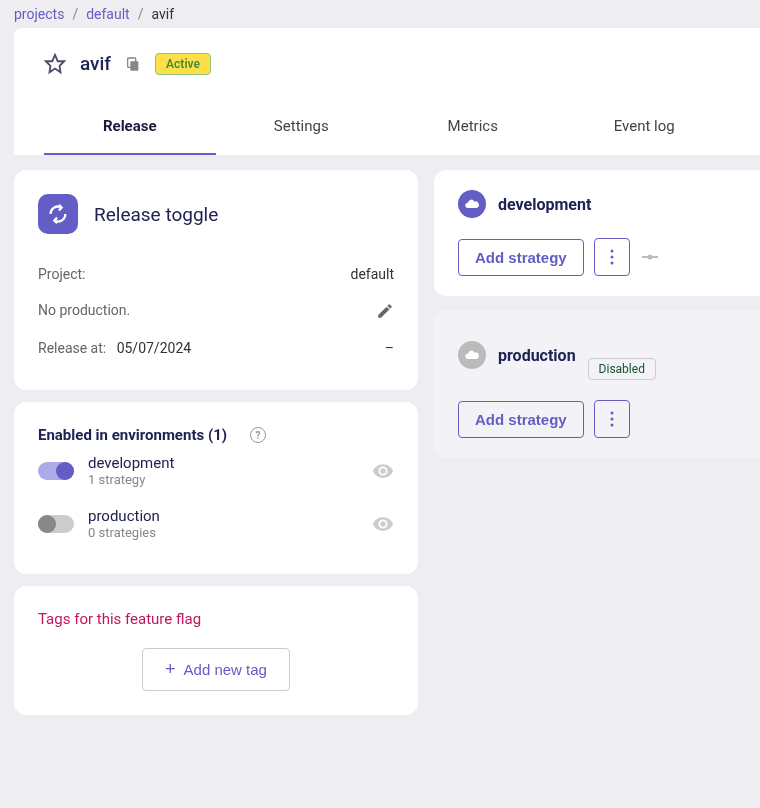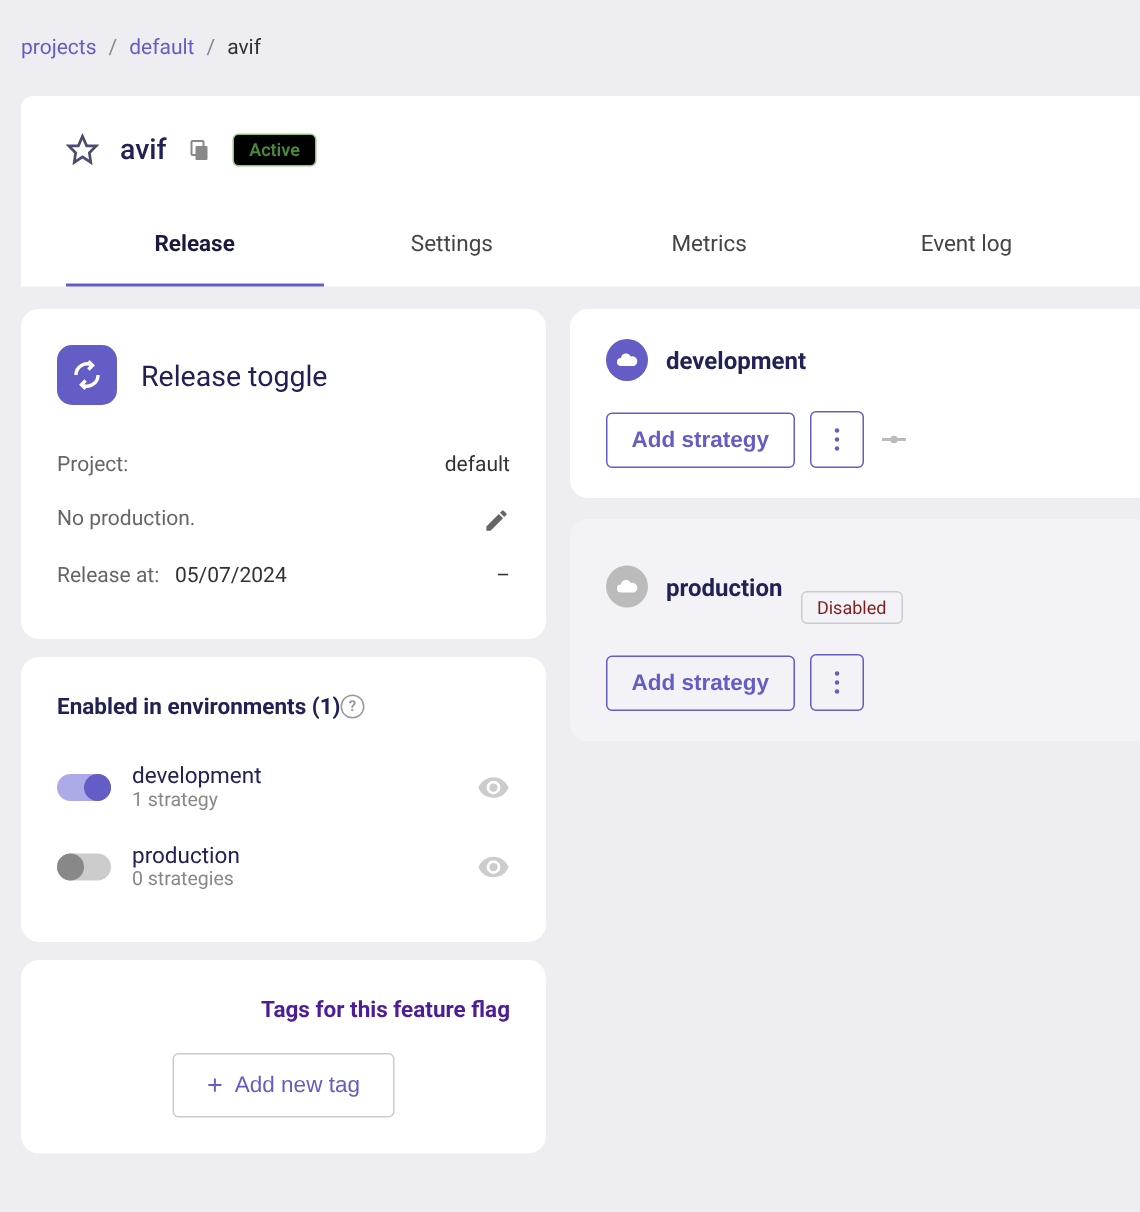--- a/index.html
+++ b/index.html
@@ -9,21 +9,21 @@
     }
     body {
       font-family: -apple-system, BlinkMacSystemFont, "Segoe UI", Roboto, sans-serif;
       background: #eeeef2;
       color: #202254;
       width: 760px;
       height: 808px;
       overflow: hidden;
     }
     .breadcrumb {
-      padding: 24px 14px;
+      padding: 6px 14px;
       font-size: 14px;
       display: flex;
       align-items: center;
       gap: 8px;
     }
     .breadcrumb a {
       color: #635dc5;
       text-decoration: none;
     }
     .breadcrumb .sep {
@@ -54,21 +54,21 @@
       color: #202254;
     }
     .copy-icon {
       width: 16px;
       height: 16px;
       color: #888;
       cursor: pointer;
     }
     .badge-active {
       border: 1px solid #91c483;
-      background: #000000;
+      background: #fde047;
       color: #4a8a3a;
       font-size: 12px;
       font-weight: 600;
       padding: 3px 10px;
       border-radius: 4px;
     }
     .tabs {
       display: flex;
       padding: 0 30px;
     }
@@ -85,21 +85,21 @@
       color: #1a1a3e;
       border-bottom: 2px solid #635dc5;
     }
     .main {
       display: flex;
       gap: 16px;
       padding: 15px 0 15px 14px;
       align-items: flex-start;
     }
     .left-col {
-      width: 350px;
+      width: 404px;
       display: flex;
       flex-direction: column;
       gap: 12px;
     }
     .card {
       background: #fff;
       border-radius: 12px;
       padding: 24px;
     }
     .release-row {
@@ -139,22 +139,21 @@
     .edit-icon {
       color: #666;
       cursor: pointer;
     }
     .section-title {
       font-size: 15px;
       font-weight: 700;
       color: #202254;
       display: flex;
       align-items: center;
-      gap: 0;
-      margin-bottom: 18px;
+      gap: 23px;
     }
     .help-icon {
       width: 16px;
       height: 16px;
       border: 1.5px solid #999;
       border-radius: 50%;
       display: inline-flex;
       align-items: center;
       justify-content: center;
       font-size: 10px;
@@ -204,24 +203,23 @@
     .env-sub {
       font-size: 13px;
       color: #888;
     }
     .eye-icon {
       color: #ccc;
       cursor: pointer;
     }
     .tags-title {
       font-size: 15px;
-      font-weight: 700;
-      color: #4c1d95;
+      font-weight: 400;
+      color: #be185d;
       margin-bottom: 20px;
-      text-align: right;
     }
     .add-tag-btn {
       display: flex;
       align-items: center;
       gap: 8px;
       margin: 0 auto;
       padding: 10px 22px;
       font-size: 15px;
       color: #635dc5;
       background: #fff;
@@ -266,21 +264,21 @@
       background: #bbb;
     }
     .env-card-name {
       font-size: 16px;
       font-weight: 700;
       color: #202254;
     }
     .badge-disabled {
       border: 1px solid #ccc;
       background: transparent;
-      color: #7f1d1d;
+      color: #14532d;
       font-size: 12px;
       padding: 3px 10px;
       border-radius: 4px;
       margin-top: 28px;
     }
     .env-actions {
       display: flex;
       align-items: center;
       gap: 10px;
     }

